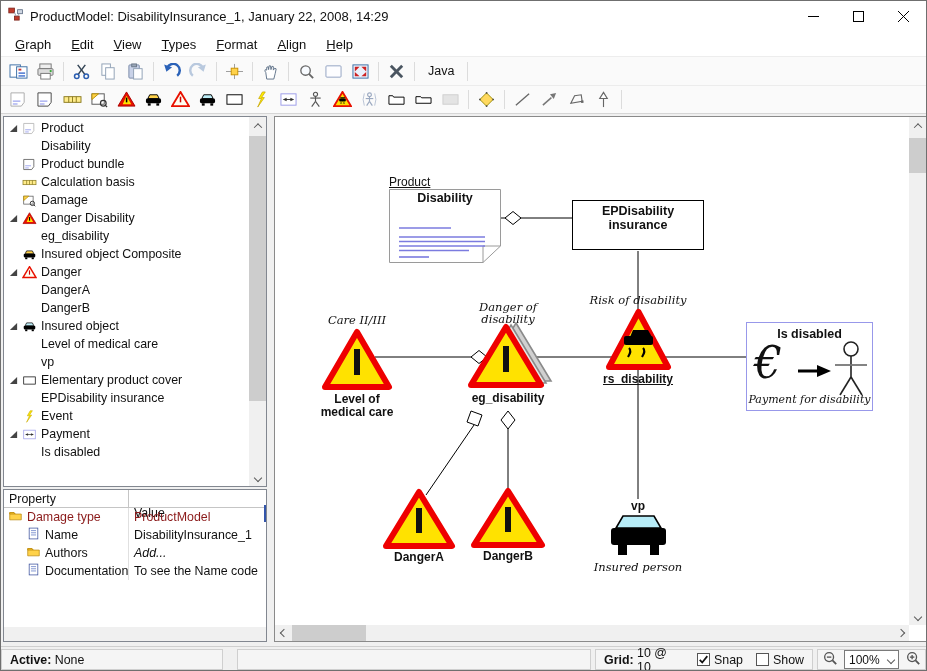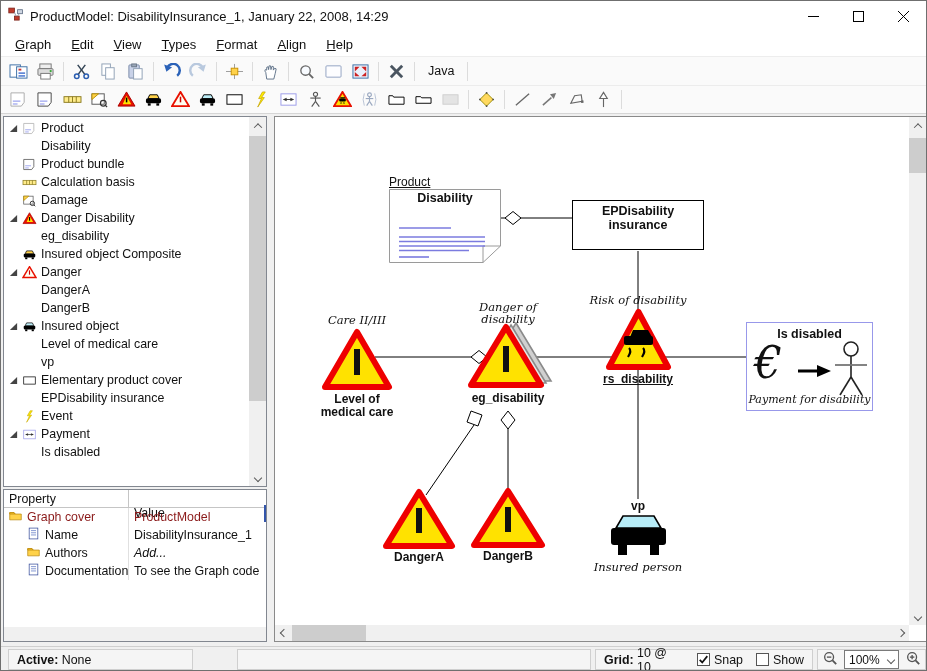--- a/index.html
+++ b/index.html
@@ -574,21 +574,21 @@
     <span class="ph1">Property</span>
     <span class="ph2">Value</span>
   </div>
   <div id="prop-rows">
       <div class="prow accent">
         <span class="plabel" style="padding-left: 4px;">
           <span><svg viewBox="0 0 20 18">
               <path d="M2 5 h6 l1.5 2 H18 V15 H2 z" fill="#ffd24a" stroke="#b8860b"></path>
               <path d="M2 5 h6 l1.5 2 H2 z" fill="#f5c02a" stroke="#b8860b"></path>
             </svg></span>
-          <span>Graph cover</span>
+          <span>Damage type</span>
         </span>
         <span class="pvalue">ProductModel</span>
       </div>
       <div class="prow">
         <span class="plabel" style="padding-left: 22px;">
           <span><svg viewBox="0 0 20 18">
               <rect x="4" y="1.5" width="12" height="15" fill="#fff" stroke="#334a9a"></rect>
               <line x1="6.5" y1="5" x2="13.5" y2="5" stroke="#5570c0"></line>
               <line x1="6.5" y1="8" x2="13.5" y2="8" stroke="#5570c0"></line>
               <line x1="6.5" y1="11" x2="13.5" y2="11" stroke="#5570c0"></line>
@@ -610,21 +610,21 @@
       <div class="prow">
         <span class="plabel" style="padding-left: 22px;">
           <span><svg viewBox="0 0 20 18">
               <rect x="4" y="1.5" width="12" height="15" fill="#fff" stroke="#334a9a"></rect>
               <line x1="6.5" y1="5" x2="13.5" y2="5" stroke="#5570c0"></line>
               <line x1="6.5" y1="8" x2="13.5" y2="8" stroke="#5570c0"></line>
               <line x1="6.5" y1="11" x2="13.5" y2="11" stroke="#5570c0"></line>
             </svg></span>
           <span>Documentation</span>
         </span>
-        <span class="pvalue">To see the Graph code</span>
+        <span class="pvalue">To see the Name code</span>
       </div>
     </div>
   <div id="prop-bottom"></div>
 </div>
 
 <div id="canvas">
   <div id="canvas-inner">
     <svg id="edges" width="635" height="509">
       <g stroke="#000" stroke-width="1" fill="none">
         <line x1="226" y1="101" x2="297" y2="101"></line>
@@ -758,21 +758,21 @@
         <span class="chev left"></span>
       </div>
     <div class="sthumb" style="top:0;height:16px;left:17px;width:74px;"></div>
     <div class="sbtn" style="right:0;">
         <span class="chev right"></span>
       </div>
   </div>
 </div>
 
 <div id="statusbar">
-  <div class="scell" style="left:7px;width:185px;">
+  <div class="scell" style="left:0;width:222px;">
     <b>Active:</b>&nbsp;<span>None</span>
   </div>
   <div class="scell" style="left:236px;width:354px;"></div>
   <div class="scell" style="left:594px;width:218px;">
     <b>Grid:</b>&nbsp;<span>10 @ 10</span>
     <span style="margin-left:16px;display:inline-flex;align-items:center;">
       <span class="cb" id="snap-cb">
           <svg width="11" height="11" viewBox="0 0 13 13">
             <polyline points="2,7 5,10 11,2.5" fill="none" stroke="#111" stroke-width="2"></polyline>
           </svg>

